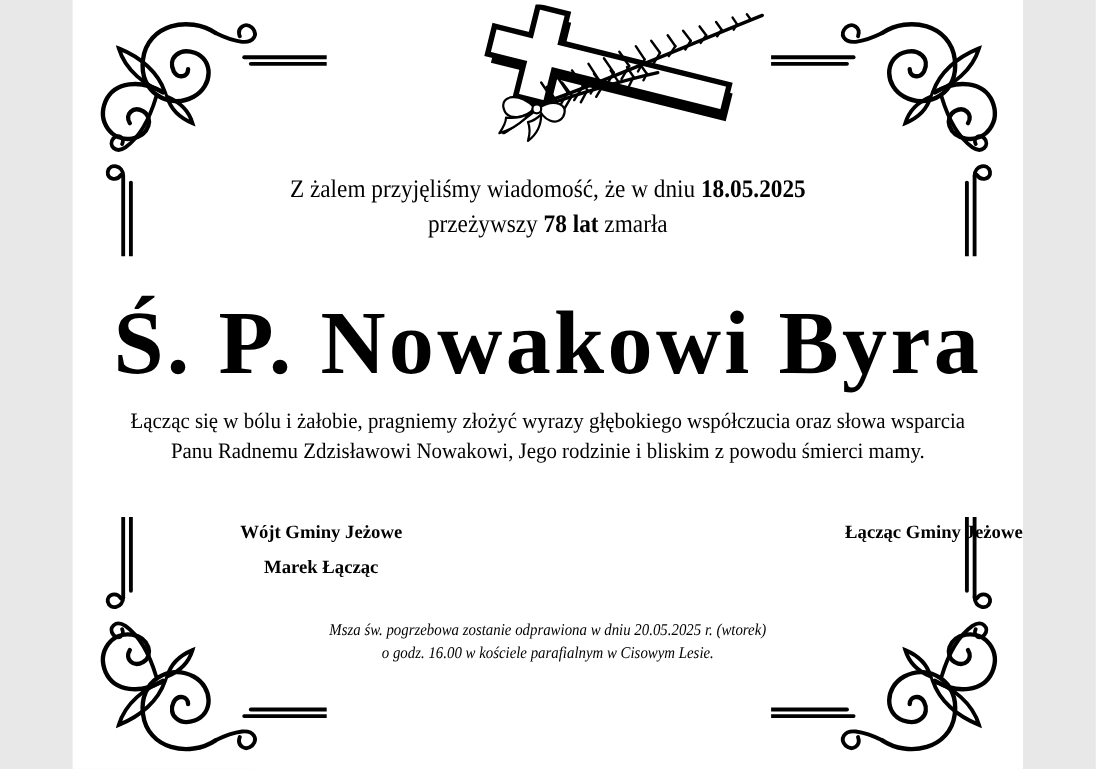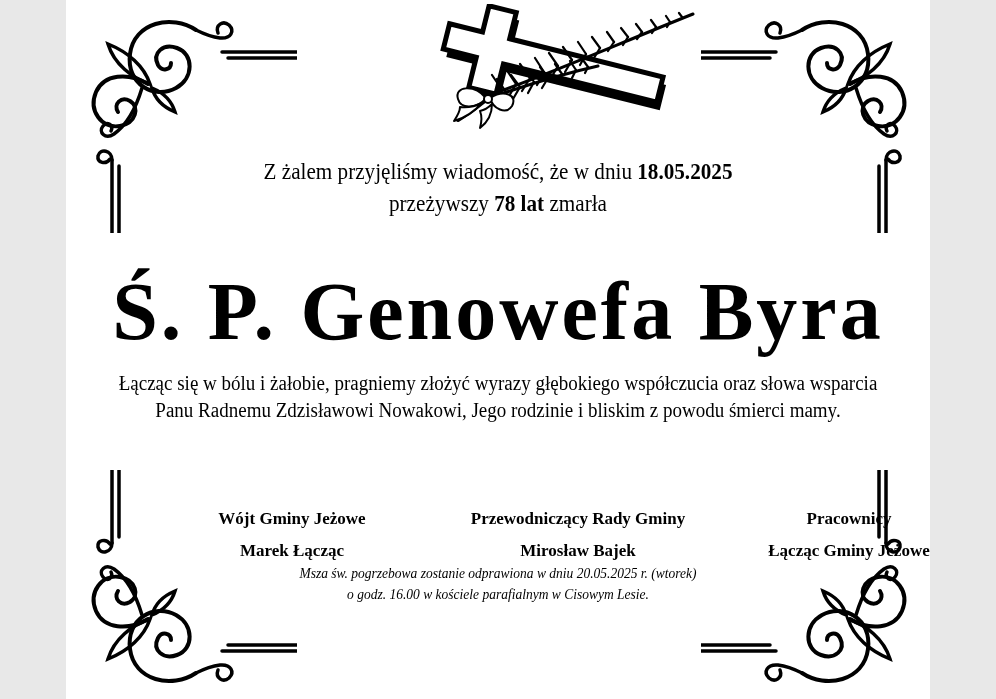--- a/index.html
+++ b/index.html
@@ -7,21 +7,21 @@
     position:relative;width:864px;height:699px;background:#ffffff;
     overflow:hidden;font-family:Liberation Serif, serif;color:#000;
     margin:0 auto;
   }
   .abs{position:absolute;}
   .center-text{left:0;right:0;text-align:center;white-space:nowrap;}
   .announce{top:156px;font-size:23px;line-height:32px;transform:scaleX(.92);transform-origin:50% 50%;}
   .announce b{font-weight:bold;}
   .deceased-name{top:262px;font-size:82px;font-weight:bold;letter-spacing:3px;line-height:100px;transform:scaleX(1.0);}
   .condolence{top:370px;font-size:20px;line-height:27px;transform:scaleX(.95);transform-origin:50% 50%;}
-  .signature-col{top:468px;text-align:center;white-space:nowrap;font-weight:bold;font-size:17px;line-height:32px;transform:translateX(-50%);margin-top:35px;}
+  .signature-col{top:468px;text-align:center;white-space:nowrap;font-weight:bold;font-size:17px;line-height:32px;transform:translateX(-50%);}
   .funeral{top:563px;font-style:italic;font-size:15px;line-height:21px;transform:scaleX(.9);transform-origin:50% 50%;}
   .corner{width:225px;height:225px;}
   .corner svg{display:block;width:100%;height:100%;}
   .corner.tr{transform:scaleX(-1);}
   .corner.bl{transform:scaleY(-1);}
   .corner.br{transform:scale(-1,-1);}
   .crossart{left:352px;top:4px;width:292px;height:132px;}
   .crossart svg{display:block;width:100%;height:100%;}
 </style>
 </head>
@@ -121,37 +121,32 @@
         <circle cx="70" cy="95" r="4"></circle>
       </g>
     </svg>
   </div>
 
   <div class="abs center-text announce">
     <div><span>Z żalem przyjęliśmy wiadomość, że w dniu </span><b>18.05.2025</b></div>
     <div><span>przeżywszy </span><b>78 lat</b><span> zmarła</span></div>
   </div>
 
-  <div class="abs center-text deceased-name">Ś. P. Genowefa Byra</div>
+  <div class="abs center-text deceased-name">Ś. P. Nowakowi Byra</div>
 
   <div class="abs center-text condolence">
     <div>Łącząc się w bólu i żałobie, pragniemy złożyć wyrazy głębokiego współczucia oraz słowa wsparcia</div>
     <div>Panu Radnemu Zdzisławowi Nowakowi, Jego rodzinie i bliskim z powodu śmierci mamy.</div>
   </div>
 
   <div class="abs signature-col" style="left:226px;">
     <div>Wójt Gminy Jeżowe</div>
     <div>Marek Łącząc</div>
   </div>
-  <div class="abs signature-col" style="left:512px;">
-    <div>Przewodniczący Rady Gminy</div>
-    <div>Mirosław Bajek</div>
-  </div>
   <div class="abs signature-col" style="left:783px;">
-    <div>Pracownicy</div>
     <div>Łącząc Gminy Jeżowe</div>
   </div>
 
   <div class="abs center-text funeral">
     <div>Msza św. pogrzebowa zostanie odprawiona w dniu 20.05.2025 r. (wtorek)</div>
     <div>o godz. 16.00 w kościele parafialnym w Cisowym Lesie.</div>
   </div>
 
 </div>
 

